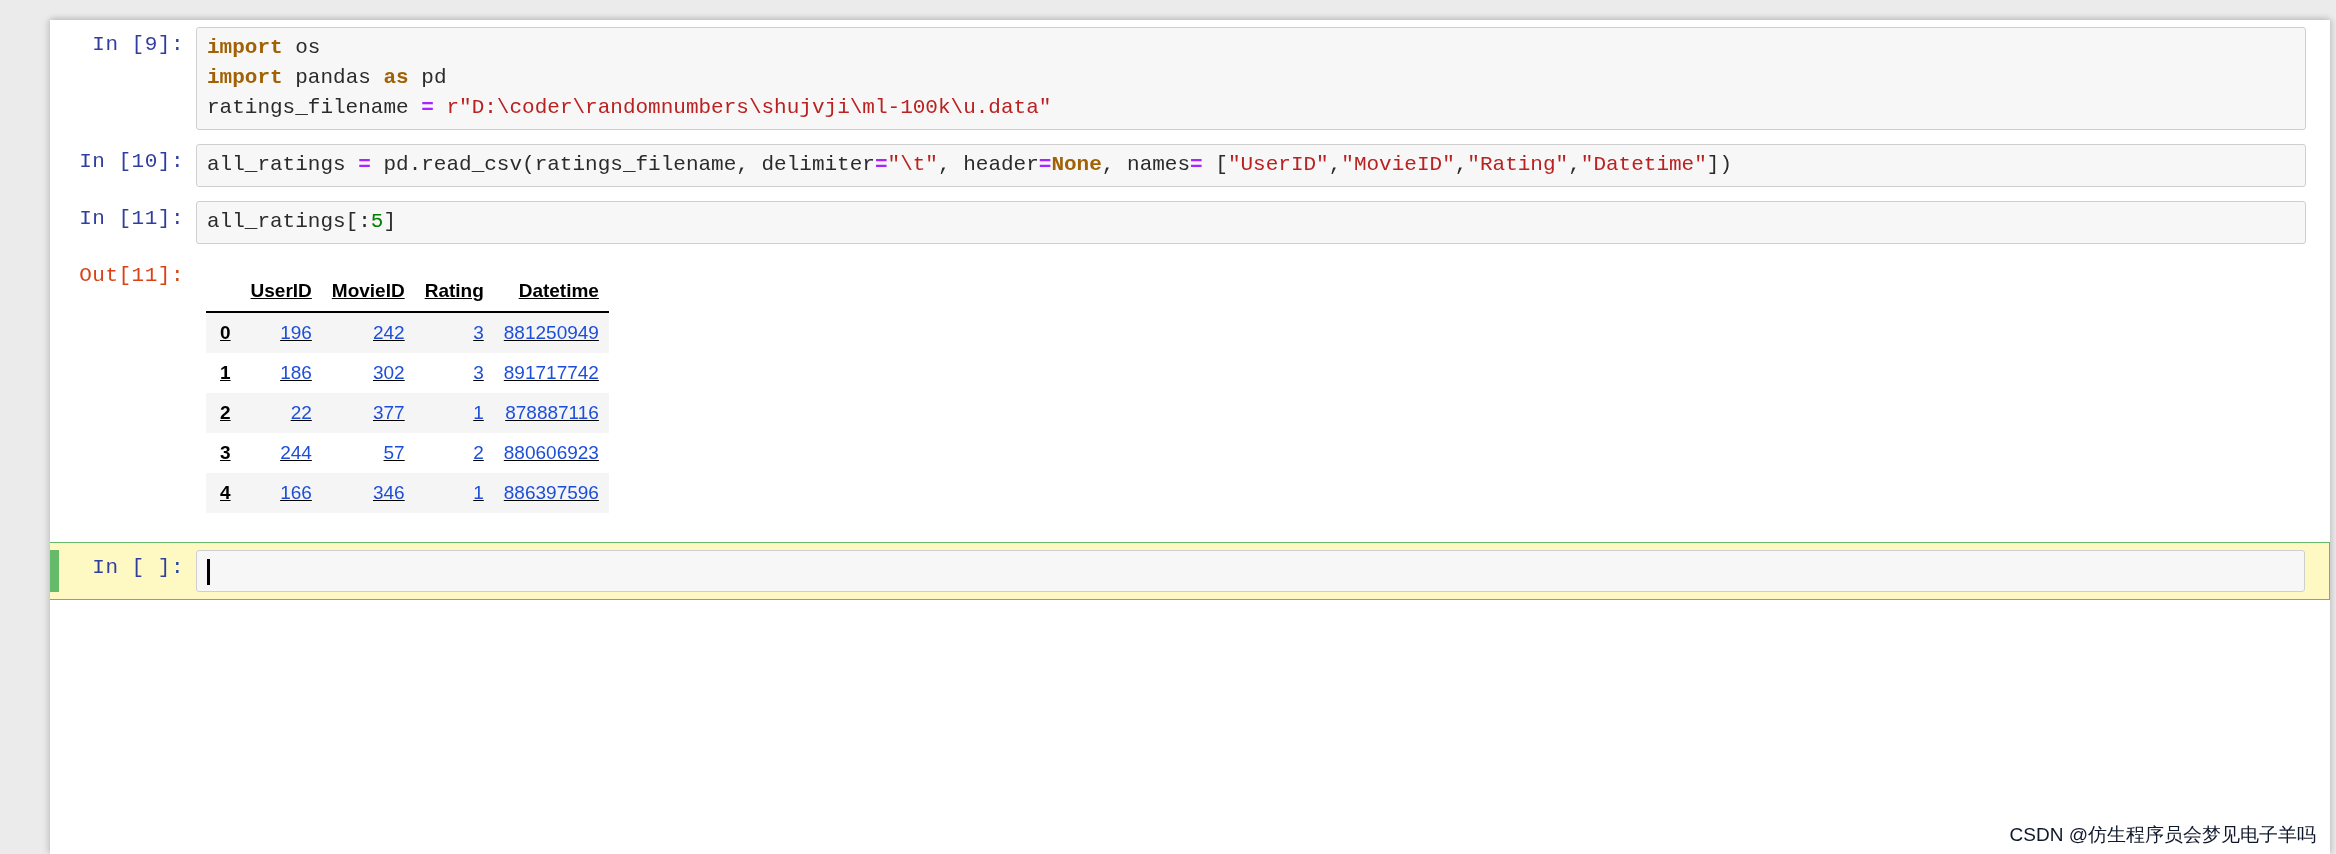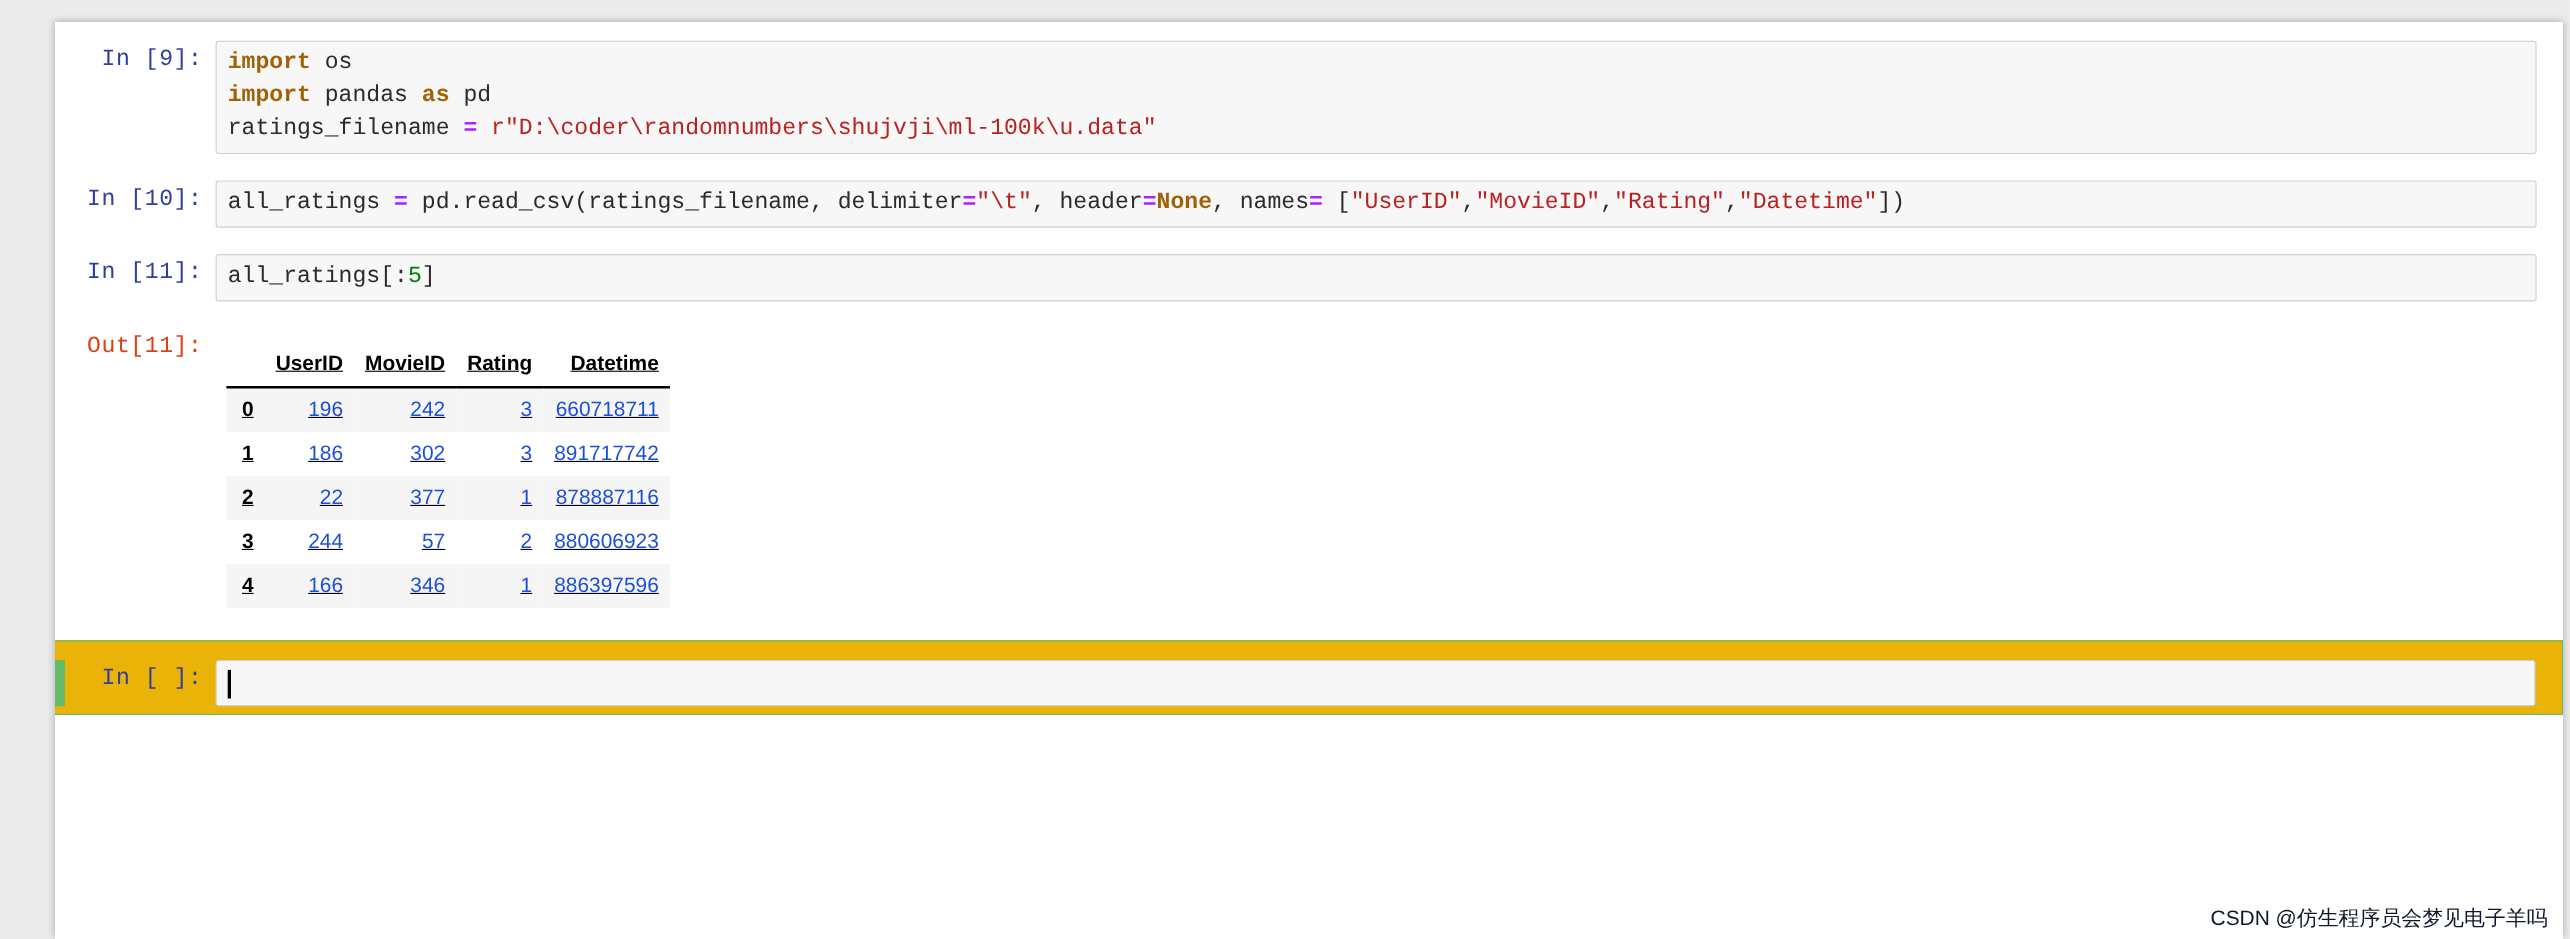--- a/index.html
+++ b/index.html
@@ -31,27 +31,27 @@
     top: 0;
     width: 100%;
   }
 
   
   .cell {
     position: relative;
     display: flex;
     align-items: flex-start;
     box-sizing: border-box;
-    padding: 17px 24px 7px 0;
+    padding: 7px 24px 7px 0;
   }
 
   .cell.selected {
     border: 1px solid #66bb6a;
     border-left: none;
-    background: #eab308;
+    background: #fef9c3;
     padding-left: 0;
   }
   .cell.selected .select-bar {
     width: 9px;
     align-self: stretch;
     background: #66bb6a;
     flex: 0 0 9px;
   }
 
   
@@ -204,21 +204,21 @@
                 <th>Rating</th>
                 <th>Datetime</th>
               </tr>
             </thead>
             <tbody>
               <tr class="odd-row">
                 <th>0</th>
                 <td>196</td>
                 <td>242</td>
                 <td>3</td>
-                <td>660718711</td>
+                <td>881250949</td>
               </tr>
               <tr class="even-row">
                 <th>1</th>
                 <td>186</td>
                 <td>302</td>
                 <td>3</td>
                 <td>891717742</td>
               </tr>
               <tr class="odd-row">
                 <th>2</th>

